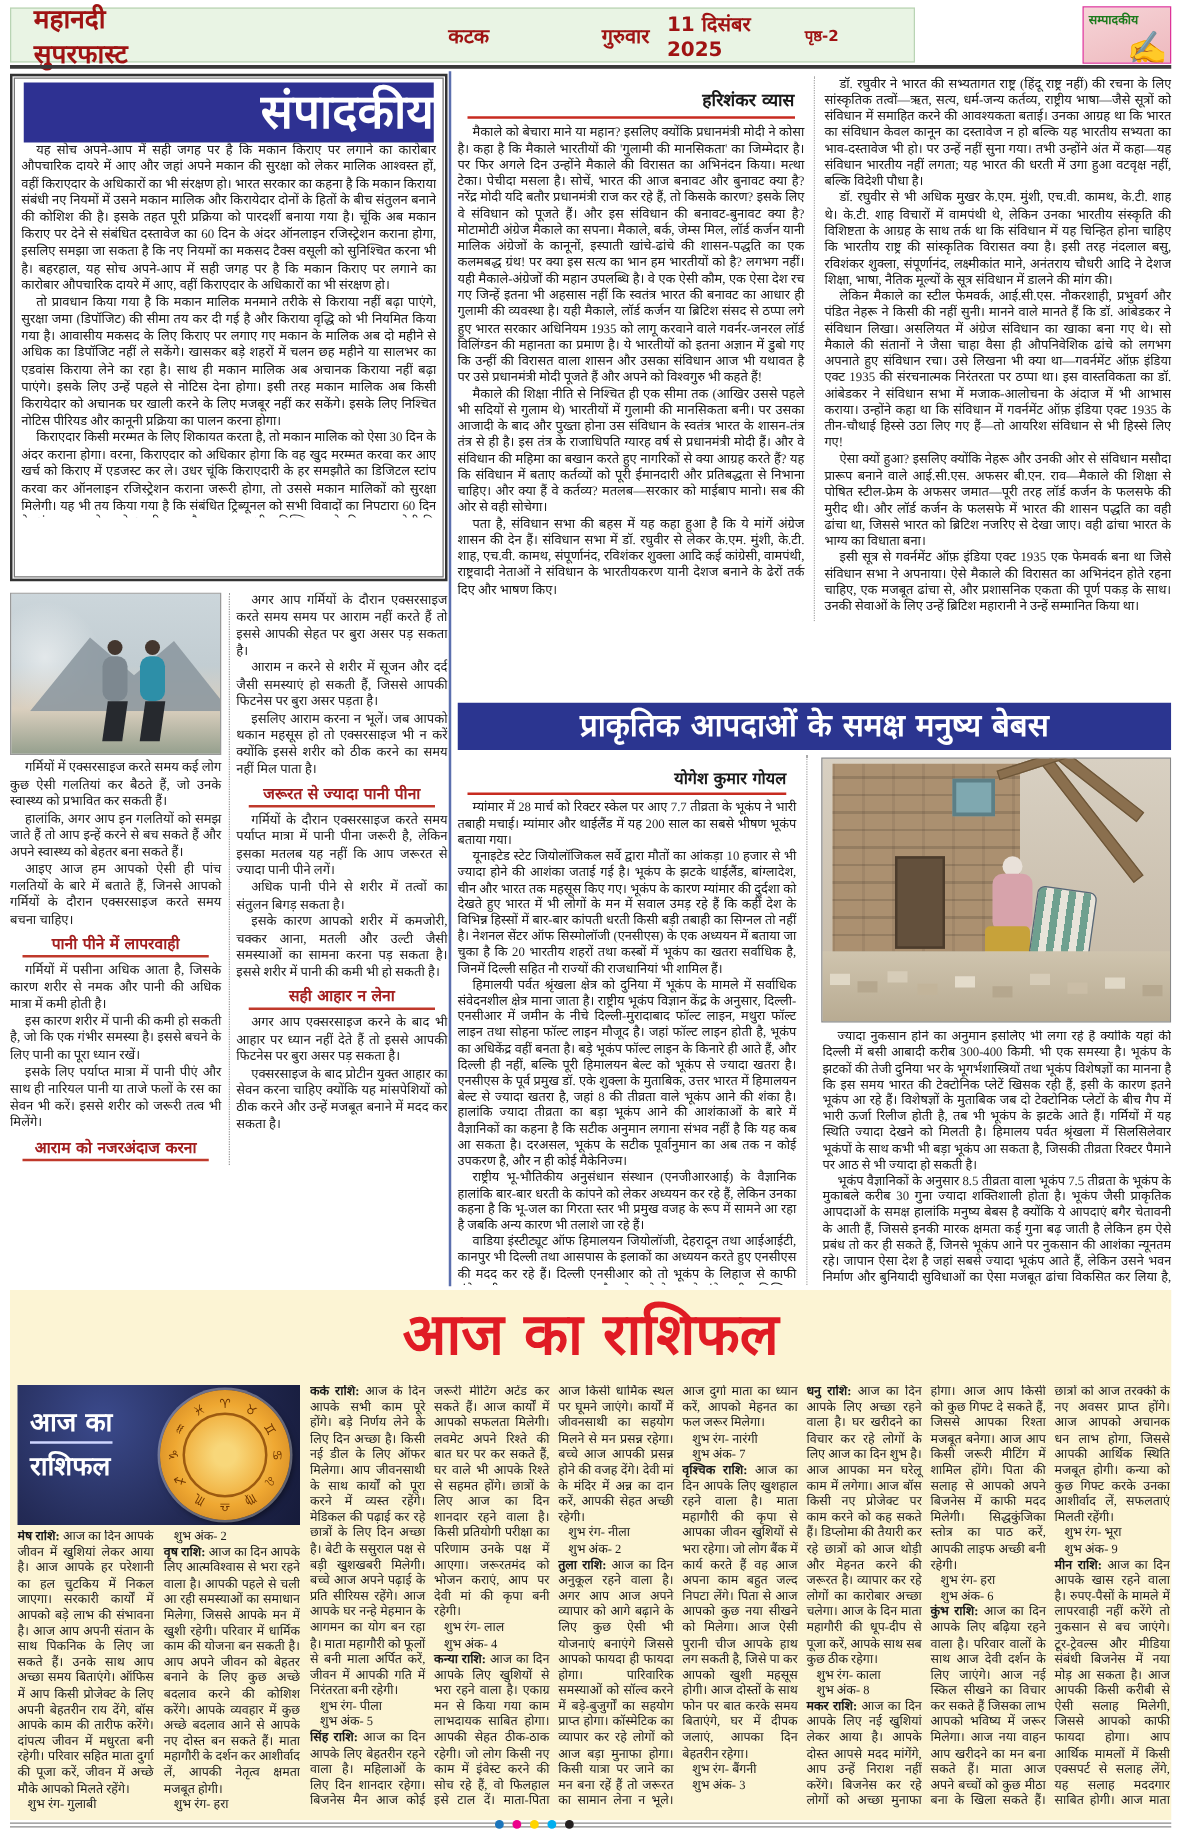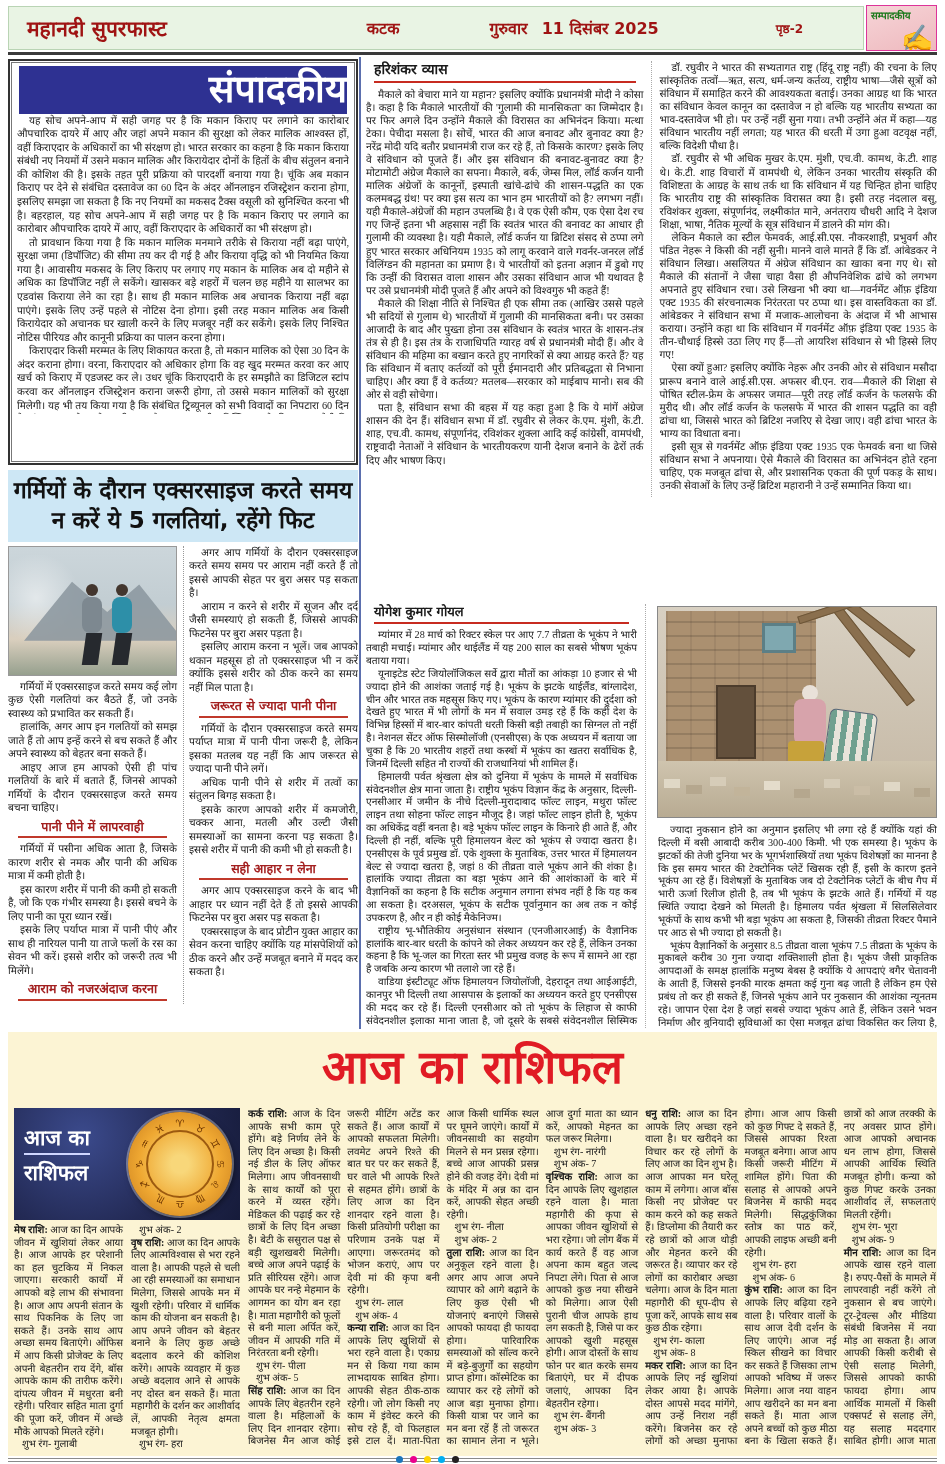--- a/index.html
+++ b/index.html
@@ -1,41 +1,41 @@
 <!DOCTYPE html>
 <html style="--header_bg: #e9f4e4; --masthead_red: #9f1313; --rule_dark: #3a3a3a; --editorial_blue: #2e3192; --macaulay_red: #e8392b; --disaster_blue: #2b3590; --horoscope_bg: #fcf4d4; --horoscope_red: #e01b24; --subhead_red: #a32020; --fitness_head_bg: #cde7f5; --logo_bg: #eeb9be; --logo_green: #1c7a1c; --divider_blue: #5b6fae;"><head>
 <meta charset="utf-8">
 <style>
   html,body{margin:0;padding:0;background:#fff;}
   .page{position:relative;width:945px;height:1464px;background:#fff;overflow:hidden;
         font-family:"Liberation Serif","DejaVu Serif",serif;color:#1a1a1a;}
   [data-name]{box-sizing:border-box;}
 
   
-  .masthead{position:absolute;left:8px;top:6px;width:856px;height:44px;
+  .masthead{position:absolute;left:8px;top:6px;width:724px;height:44px;
     background:var(--header_bg,#e9f4e4);border:1px solid #b9d4b4;
     display:flex;align-items:center;color:var(--masthead_red,#9f1313);
     font-family:"DejaVu Sans","Liberation Sans",sans-serif;font-weight:bold;}
   .m-paper{font-size:21px;margin-left:18px;}
   .m-city{font-size:16px;margin-left:200px;}
   .m-day{font-size:16px;margin-left:90px;}
   .m-date{font-size:16px;margin-left:14px;}
   .m-page{font-size:12px;margin-left:auto;margin-right:60px;}
   .logo-box{position:absolute;left:866px;top:5px;width:71px;height:46px;
     background:linear-gradient(160deg,#f6d4d7,var(--logo_bg,#eeb9be));border:1px solid #d39;
     overflow:hidden;}
   .logo-text{font-family:"DejaVu Sans","Liberation Sans",sans-serif;font-weight:bold;
     font-size:10px;color:var(--logo_green,#1c7a1c);text-align:left;padding:2px 0 0 4px;}
   .pen-glyph{position:absolute;right:2px;bottom:-2px;font-size:26px;color:#474752;line-height:1;}
   .top-rule{position:absolute;left:8px;top:52px;width:929px;height:3px;background:var(--rule_dark,#3a3a3a);}
 
   
   p{margin:0;text-align:justify;text-indent:12px;}
   .byline{font-family:"DejaVu Sans","Liberation Sans",sans-serif;font-weight:bold;
-    text-align:left;border-bottom:2px solid #c72b20;padding-bottom:2px;margin:0 8px 5px 8px;}
+    text-align:right;border-bottom:2px solid #c72b20;padding-bottom:2px;margin:12px 8px 5px 8px;}
   .subhead{font-family:"DejaVu Sans","Liberation Sans",sans-serif;font-weight:bold;
     color:var(--subhead_red,#a32020);text-align:center;font-size:12.5px;
     border-bottom:2px solid #c0392b;margin:4px 10px 4px 10px;padding-bottom:1px;}
 
   
   .editorial{position:absolute;left:8px;top:59px;width:350px;height:406px;
     border:2px solid #333;box-shadow:inset 0 0 0 1px #fff, inset 0 0 0 2px #777;
     padding:5px 7px;overflow:hidden;background:#fff;}
   .ed-title{background:var(--editorial_blue,#2e3192);color:#fff;text-align:right;
     font-family:"DejaVu Sans","Liberation Sans",sans-serif;font-weight:bold;
@@ -167,21 +167,20 @@
     <div class="ed-body" data-name="editorial-body">
         <p data-name="paragraph">यह सोच अपने-आप में सही जगह पर है कि मकान किराए पर लगाने का कारोबार औपचारिक दायरे में आए और जहां अपने मकान की सुरक्षा को लेकर मालिक आश्वस्त हों, वहीं किराएदार के अधिकारों का भी संरक्षण हो। भारत सरकार का कहना है कि मकान किराया संबंधी नए नियमों में उसने मकान मालिक और किरायेदार दोनों के हितों के बीच संतुलन बनाने की कोशिश की है। इसके तहत पूरी प्रक्रिया को पारदर्शी बनाया गया है। चूंकि अब मकान किराए पर देने से संबंधित दस्तावेज का 60 दिन के अंदर ऑनलाइन रजिस्ट्रेशन कराना होगा, इसलिए समझा जा सकता है कि नए नियमों का मकसद टैक्स वसूली को सुनिश्चित करना भी है। बहरहाल, यह सोच अपने-आप में सही जगह पर है कि मकान किराए पर लगाने का कारोबार औपचारिक दायरे में आए, वहीं किराएदार के अधिकारों का भी संरक्षण हो।</p>
         <p data-name="paragraph">तो प्रावधान किया गया है कि मकान मालिक मनमाने तरीके से किराया नहीं बढ़ा पाएंगे, सुरक्षा जमा (डिपॉजिट) की सीमा तय कर दी गई है और किराया वृद्धि को भी नियमित किया गया है। आवासीय मकसद के लिए किराए पर लगाए गए मकान के मालिक अब दो महीने से अधिक का डिपॉजिट नहीं ले सकेंगे। खासकर बड़े शहरों में चलन छह महीने या सालभर का एडवांस किराया लेने का रहा है। साथ ही मकान मालिक अब अचानक किराया नहीं बढ़ा पाएंगे। इसके लिए उन्हें पहले से नोटिस देना होगा। इसी तरह मकान मालिक अब किसी किरायेदार को अचानक घर खाली करने के लिए मजबूर नहीं कर सकेंगे। इसके लिए निश्चित नोटिस पीरियड और कानूनी प्रक्रिया का पालन करना होगा।</p>
         <p data-name="paragraph">किराएदार किसी मरम्मत के लिए शिकायत करता है, तो मकान मालिक को ऐसा 30 दिन के अंदर कराना होगा। वरना, किराएदार को अधिकार होगा कि वह खुद मरम्मत करवा कर आए खर्च को किराए में एडजस्ट कर ले। उधर चूंकि किराएदारी के हर समझौते का डिजिटल स्टांप करवा कर ऑनलाइन रजिस्ट्रेशन कराना जरूरी होगा, तो उससे मकान मालिकों को सुरक्षा मिलेगी। यह भी तय किया गया है कि संबंधित ट्रिब्यूनल को सभी विवादों का निपटारा 60 दिन के अंदर करना होगा। ये अच्छी पहल है। मगर, यह भी सुनिश्चित करने की जरूरत होगी कि ऑनलाइन रजिस्ट्रेशन जैसी प्रक्रियाएं उलझाऊ ना हों तथा इसे कराने की सारी जहमत किराएदारों को ही ना उठानी पड़े।</p>
       </div>
   </section>
 
   <div class="v-divider" data-name="column-divider"></div>
 
   <section class="fitness" data-name="fitness-article">
-    <div class="fit-head" data-name="fitness-headline">गर्मियों के दौरान एक्सरसाइज करते समय न करें ये 5 गलतियां, रहेंगे फिट</div>
     <div class="fit-body" data-name="fitness-body">
       <div class="jog-photo" data-name="jogging-couple-photo">
         <div class="jp-sun" data-name="sun-glow"></div>
         <div class="jp-mtn" data-name="mountain-silhouette"></div>
         <div class="fig fig-man" data-name="runner-man-figure">
             <div class="head"></div>
             <div class="torso"></div>
             <div class="legs"></div>
           </div>
         <div class="fig fig-woman" data-name="runner-woman-figure">
@@ -195,20 +194,21 @@
   </section>
 
   <section class="macaulay" data-name="macaulay-article">
     <div class="mac-body" data-name="macaulay-body">
       <div class="byline" data-name="macaulay-byline">हरिशंकर व्यास</div>
       <div class="flow" data-name="macaulay-text"><p data-name="paragraph">मैकाले को बेचारा माने या महान? इसलिए क्योंकि प्रधानमंत्री मोदी ने कोसा है। कहा है कि मैकाले भारतीयों की 'गुलामी की मानसिकता' का जिम्मेदार है। पर फिर अगले दिन उन्होंने मैकाले की विरासत का अभिनंदन किया। मत्था टेका। पेचीदा मसला है। सोचें, भारत की आज बनावट और बुनावट क्या है? नरेंद्र मोदी यदि बतौर प्रधानमंत्री राज कर रहे हैं, तो किसके कारण? इसके लिए वे संविधान को पूजते हैं। और इस संविधान की बनावट-बुनावट क्या है? मोटामोटी अंग्रेज मैकाले का सपना। मैकाले, बर्क, जेम्स मिल, लॉर्ड कर्जन यानी मालिक अंग्रेजों के कानूनों, इस्पाती खांचे-ढांचे की शासन-पद्धति का एक कलमबद्ध ग्रंथ! पर क्या इस सत्य का भान हम भारतीयों को है? लगभग नहीं। यही मैकाले-अंग्रेजों की महान उपलब्धि है। वे एक ऐसी कौम, एक ऐसा देश रच गए जिन्हें इतना भी अहसास नहीं कि स्वतंत्र भारत की बनावट का आधार ही गुलामी की व्यवस्था है। यही मैकाले, लॉर्ड कर्जन या ब्रिटिश संसद से ठप्पा लगे हुए भारत सरकार अधिनियम 1935 को लागू करवाने वाले गवर्नर-जनरल लॉर्ड विलिंग्डन की महानता का प्रमाण है। ये भारतीयों को इतना अज्ञान में डुबो गए कि उन्हीं की विरासत वाला शासन और उसका संविधान आज भी यथावत है पर उसे प्रधानमंत्री मोदी पूजते हैं और अपने को विश्वगुरु भी कहते हैं!</p><p data-name="paragraph">मैकाले की शिक्षा नीति से निश्चित ही एक सीमा तक (आखिर उससे पहले भी सदियों से गुलाम थे) भारतीयों में गुलामी की मानसिकता बनी। पर उसका आजादी के बाद और पुख्ता होना उस संविधान के स्वतंत्र भारत के शासन-तंत्र तंत्र से ही है। इस तंत्र के राजाधिपति ग्यारह वर्ष से प्रधानमंत्री मोदी हैं। और वे संविधान की महिमा का बखान करते हुए नागरिकों से क्या आग्रह करते हैं? यह कि संविधान में बताए कर्तव्यों को पूरी ईमानदारी और प्रतिबद्धता से निभाना चाहिए। और क्या हैं वे कर्तव्य? मतलब—सरकार को माईबाप मानो। सब की ओर से वही सोचेगा।</p><p data-name="paragraph">पता है, संविधान सभा की बहस में यह कहा हुआ है कि ये मांगें अंग्रेज शासन की देन हैं। संविधान सभा में डॉ. रघुवीर से लेकर के.एम. मुंशी, के.टी. शाह, एच.वी. कामथ, संपूर्णानंद, रविशंकर शुक्ला आदि कई कांग्रेसी, वामपंथी, राष्ट्रवादी नेताओं ने संविधान के भारतीयकरण यानी देशज बनाने के ढेरों तर्क दिए और भाषण किए।</p><p data-name="paragraph">डॉ. रघुवीर ने भारत की सभ्यतागत राष्ट्र (हिंदू राष्ट्र नहीं) की रचना के लिए सांस्कृतिक तत्वों—ऋत, सत्य, धर्म-जन्य कर्तव्य, राष्ट्रीय भाषा—जैसे सूत्रों को संविधान में समाहित करने की आवश्यकता बताई। उनका आग्रह था कि भारत का संविधान केवल कानून का दस्तावेज न हो बल्कि यह भारतीय सभ्यता का भाव-दस्तावेज भी हो। पर उन्हें नहीं सुना गया। तभी उन्होंने अंत में कहा—यह संविधान भारतीय नहीं लगता; यह भारत की धरती में उगा हुआ वटवृक्ष नहीं, बल्कि विदेशी पौधा है।</p><p data-name="paragraph">डॉ. रघुवीर से भी अधिक मुखर के.एम. मुंशी, एच.वी. कामथ, के.टी. शाह थे। के.टी. शाह विचारों में वामपंथी थे, लेकिन उनका भारतीय संस्कृति की विशिष्टता के आग्रह के साथ तर्क था कि संविधान में यह चिन्हित होना चाहिए कि भारतीय राष्ट्र की सांस्कृतिक विरासत क्या है। इसी तरह नंदलाल बसु, रविशंकर शुक्ला, संपूर्णानंद, लक्ष्मीकांत माने, अनंतराय चौधरी आदि ने देशज शिक्षा, भाषा, नैतिक मूल्यों के सूत्र संविधान में डालने की मांग की।</p><p data-name="paragraph">लेकिन मैकाले का स्टील फेमवर्क, आई.सी.एस. नौकरशाही, प्रभुवर्ग और पंडित नेहरू ने किसी की नहीं सुनी। मानने वाले मानते हैं कि डॉ. आंबेडकर ने संविधान लिखा। असलियत में अंग्रेज संविधान का खाका बना गए थे। सो मैकाले की संतानों ने जैसा चाहा वैसा ही औपनिवेशिक ढांचे को लगभग अपनाते हुए संविधान रचा। उसे लिखना भी क्या था—गवर्नमेंट ऑफ़ इंडिया एक्ट 1935 की संरचनात्मक निरंतरता पर ठप्पा था। इस वास्तविकता का डॉ. आंबेडकर ने संविधान सभा में मजाक-आलोचना के अंदाज में भी आभास कराया। उन्होंने कहा था कि संविधान में गवर्नमेंट ऑफ़ इंडिया एक्ट 1935 के तीन-चौथाई हिस्से उठा लिए गए हैं—तो आयरिश संविधान से भी हिस्से लिए गए!</p><p data-name="paragraph">ऐसा क्यों हुआ? इसलिए क्योंकि नेहरू और उनकी ओर से संविधान मसौदा प्रारूप बनाने वाले आई.सी.एस. अफसर बी.एन. राव—मैकाले की शिक्षा से पोषित स्टील-फ्रेम के अफसर जमात—पूरी तरह लॉर्ड कर्जन के फलसफे की मुरीद थी। और लॉर्ड कर्जन के फलसफे में भारत की शासन पद्धति का वही ढांचा था, जिससे भारत को ब्रिटिश नजरिए से देखा जाए। वही ढांचा भारत के भाग्य का विधाता बना।</p><p data-name="paragraph">इसी सूत्र से गवर्नमेंट ऑफ़ इंडिया एक्ट 1935 एक फेमवर्क बना था जिसे संविधान सभा ने अपनाया। ऐसे मैकाले की विरासत का अभिनंदन होते रहना चाहिए, एक मजबूत ढांचा से, और प्रशासनिक एकता की पूर्ण पकड़ के साथ। उनकी सेवाओं के लिए उन्हें ब्रिटिश महारानी ने उन्हें सम्मानित किया था।</p></div>
     </div>
   </section>
 
   <section class="disaster" data-name="disaster-article">
+    <div class="dis-head" data-name="disaster-headline">प्राकृतिक आपदाओं के समक्ष मनुष्य बेबस</div>
     <div class="dis-col1" data-name="disaster-column-1">
       <div class="byline" data-name="disaster-byline">योगेश कुमार गोयल</div>
       <div class="flow" data-name="disaster-text-1"><p data-name="paragraph">म्यांमार में 28 मार्च को रिक्टर स्केल पर आए 7.7 तीव्रता के भूकंप ने भारी तबाही मचाई। म्यांमार और थाईलैंड में यह 200 साल का सबसे भीषण भूकंप बताया गया।</p><p data-name="paragraph">यूनाइटेड स्टेट जियोलॉजिकल सर्वे द्वारा मौतों का आंकड़ा 10 हजार से भी ज्यादा होने की आशंका जताई गई है। भूकंप के झटके थाईलैंड, बांग्लादेश, चीन और भारत तक महसूस किए गए। भूकंप के कारण म्यांमार की दुर्दशा को देखते हुए भारत में भी लोगों के मन में सवाल उमड़ रहे हैं कि कहीं देश के विभिन्न हिस्सों में बार-बार कांपती धरती किसी बड़ी तबाही का सिग्नल तो नहीं है। नेशनल सेंटर ऑफ सिस्मोलॉजी (एनसीएस) के एक अध्ययन में बताया जा चुका है कि 20 भारतीय शहरों तथा कस्बों में भूकंप का खतरा सर्वाधिक है, जिनमें दिल्ली सहित नौ राज्यों की राजधानियां भी शामिल हैं।</p><p data-name="paragraph">हिमालयी पर्वत श्रृंखला क्षेत्र को दुनिया में भूकंप के मामले में सर्वाधिक संवेदनशील क्षेत्र माना जाता है। राष्ट्रीय भूकंप विज्ञान केंद्र के अनुसार, दिल्ली-एनसीआर में जमीन के नीचे दिल्ली-मुरादाबाद फॉल्ट लाइन, मथुरा फॉल्ट लाइन तथा सोहना फॉल्ट लाइन मौजूद है। जहां फॉल्ट लाइन होती है, भूकंप का अधिकेंद्र वहीं बनता है। बड़े भूकंप फॉल्ट लाइन के किनारे ही आते हैं, और दिल्ली ही नहीं, बल्कि पूरी हिमालयन बेल्ट को भूकंप से ज्यादा खतरा है। एनसीएस के पूर्व प्रमुख डॉ. एके शुक्ला के मुताबिक, उत्तर भारत में हिमालयन बेल्ट से ज्यादा खतरा है, जहां 8 की तीव्रता वाले भूकंप आने की शंका है। हालांकि ज्यादा तीव्रता का बड़ा भूकंप आने की आशंकाओं के बारे में वैज्ञानिकों का कहना है कि सटीक अनुमान लगाना संभव नहीं है कि यह कब आ सकता है। दरअसल, भूकंप के सटीक पूर्वानुमान का अब तक न कोई उपकरण है, और न ही कोई मैकेनिज्म।</p><p data-name="paragraph">राष्ट्रीय भू-भौतिकीय अनुसंधान संस्थान (एनजीआरआई) के वैज्ञानिक हालांकि बार-बार धरती के कांपने को लेकर अध्ययन कर रहे हैं, लेकिन उनका कहना है कि भू-जल का गिरता स्तर भी प्रमुख वजह के रूप में सामने आ रहा है जबकि अन्य कारण भी तलाशे जा रहे हैं।</p><p data-name="paragraph">वाडिया इंस्टीट्यूट ऑफ हिमालयन जियोलॉजी, देहरादून तथा आईआईटी, कानपुर भी दिल्ली तथा आसपास के इलाकों का अध्ययन करते हुए एनसीएस की मदद कर रहे हैं। दिल्ली एनसीआर को तो भूकंप के लिहाज से काफी संवेदनशील इलाका माना जाता है, जो दूसरे के सबसे संवेदनशील सिस्मिक जोन-4 में आता है। एक अध्ययन के मुताबिक, दिल्ली में करीब 90 फीसदी मकान भूकंप की आंधी में सॉरी में कई हैं, जिनमें 90 फीसदी इमारतें रिक्टर स्केल पर छह तीव्रता के भूकंप को झेलने में सक्षम नहीं हैं।</p></div>
     </div>
     <div class="quake-photo" data-name="earthquake-rubble-photo">
       <div class="qk-wall" data-name="brick-wall"></div>
       <div class="qk-window" data-name="blue-window"></div>
       <div class="qk-door" data-name="wooden-door"></div>
       <div class="qk-beam qk-b1" data-name="fallen-beam"></div>
       <div class="qk-beam qk-b2" data-name="fallen-beam"></div>

